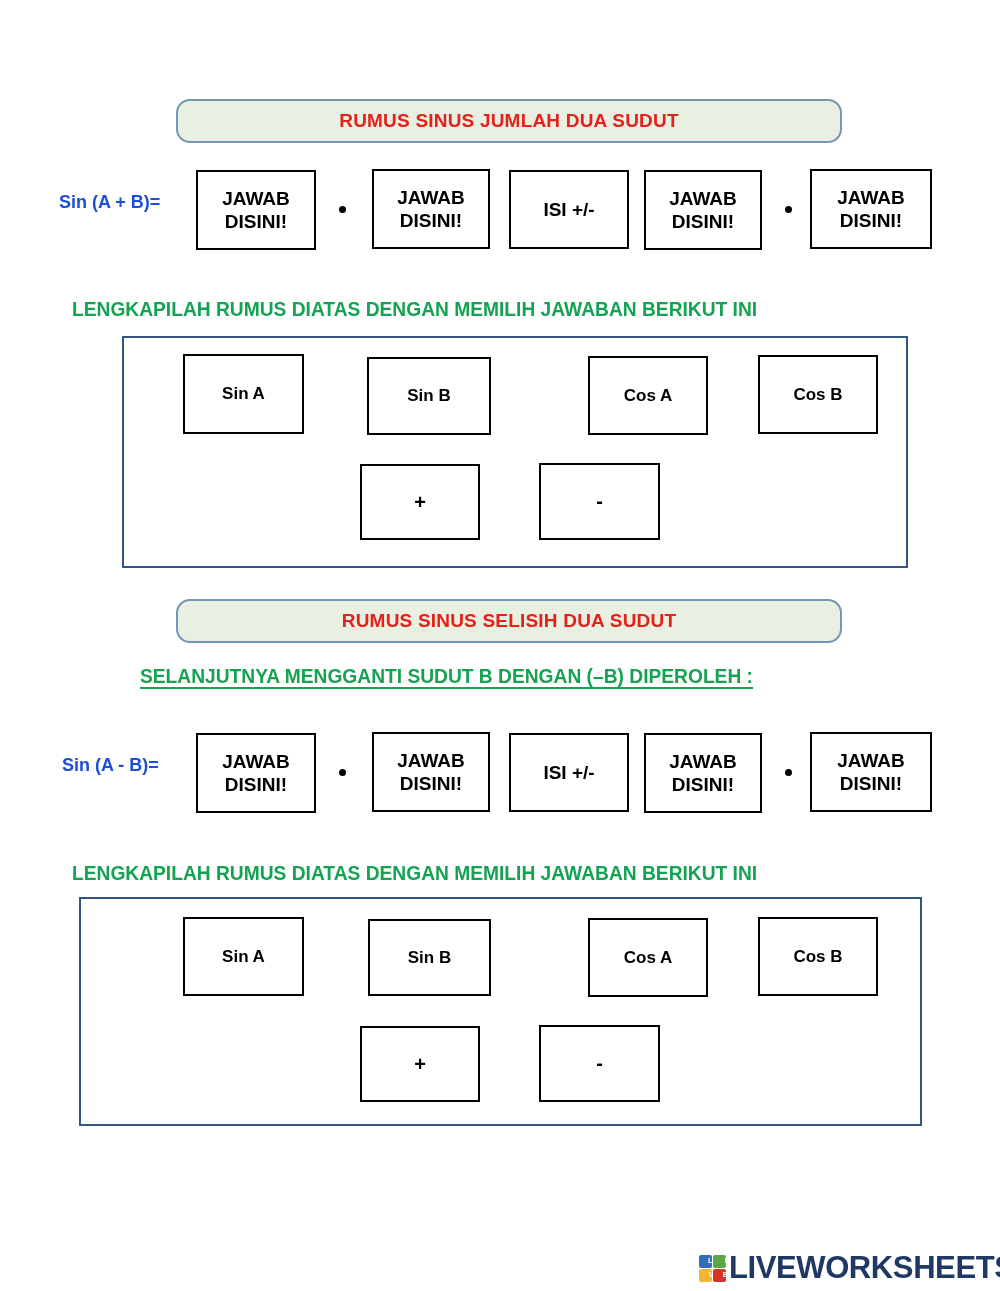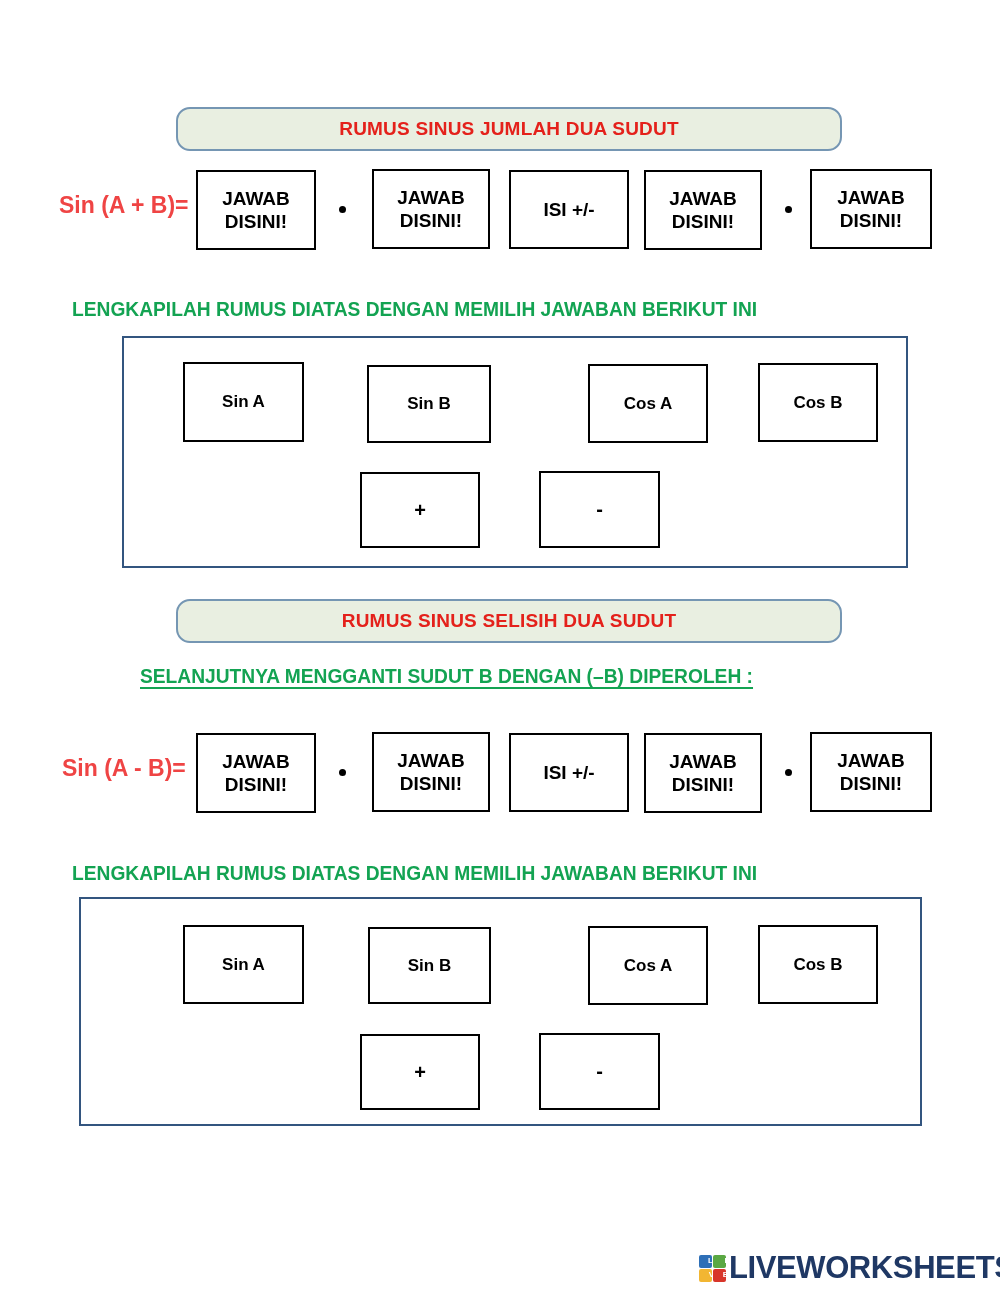--- a/index.html
+++ b/index.html
@@ -44,22 +44,22 @@
   }
 
   
   .formula-row {
     position: absolute;
     height: 90px;
   }
   .formula-label {
     position: absolute;
     font-weight: bold;
-    font-size: 23px;
-    color: #ef4444;
+    font-size: 18px;
+    color: #1d4ed8;
     white-space: nowrap;
     font-family: "Liberation Sans", sans-serif;
   }
   .ansbox {
     position: absolute;
     border: 2px solid #000;
     background: #fff;
     box-sizing: border-box;
     display: flex;
     flex-direction: column;
@@ -109,21 +109,20 @@
     border: 2px solid #000;
     background: #fff;
     box-sizing: border-box;
     display: flex;
     align-items: center;
     justify-content: center;
     font-weight: bold;
     font-size: 17px;
     color: #000;
     font-family: "Liberation Sans", sans-serif;
-    margin-top: 8px;
   }
   .choice.sign {
     font-size: 20px;
   }
 
   
   .lw-logo {
     position: absolute;
     display: flex;
     align-items: center;
@@ -157,21 +156,21 @@
     font-size: 31px;
     letter-spacing: -0.4px;
     font-family: "Liberation Sans", sans-serif;
   }
 </style>
 </head>
 <body>
 
 <div class="page">
 
-  <div class="banner" style="left:176px; top:99px; width:666px; height:44px;margin-top:8px;">
+  <div class="banner" style="left:176px; top:99px; width:666px; height:44px;">
     <span class="banner-text">RUMUS SINUS JUMLAH DUA SUDUT</span>
   </div>
 
   <div class="formula-row" style="left:0px; top:165px; width:1000px;">
     <span class="formula-label" style="left:59px; top:27px;">Sin (A + B)=</span>
 
     <div class="ansbox" style="left:196px; top:5px; width:120px; height:80px;">
       <span>JAWAB</span>
       <span>DISINI!</span>
     </div>

